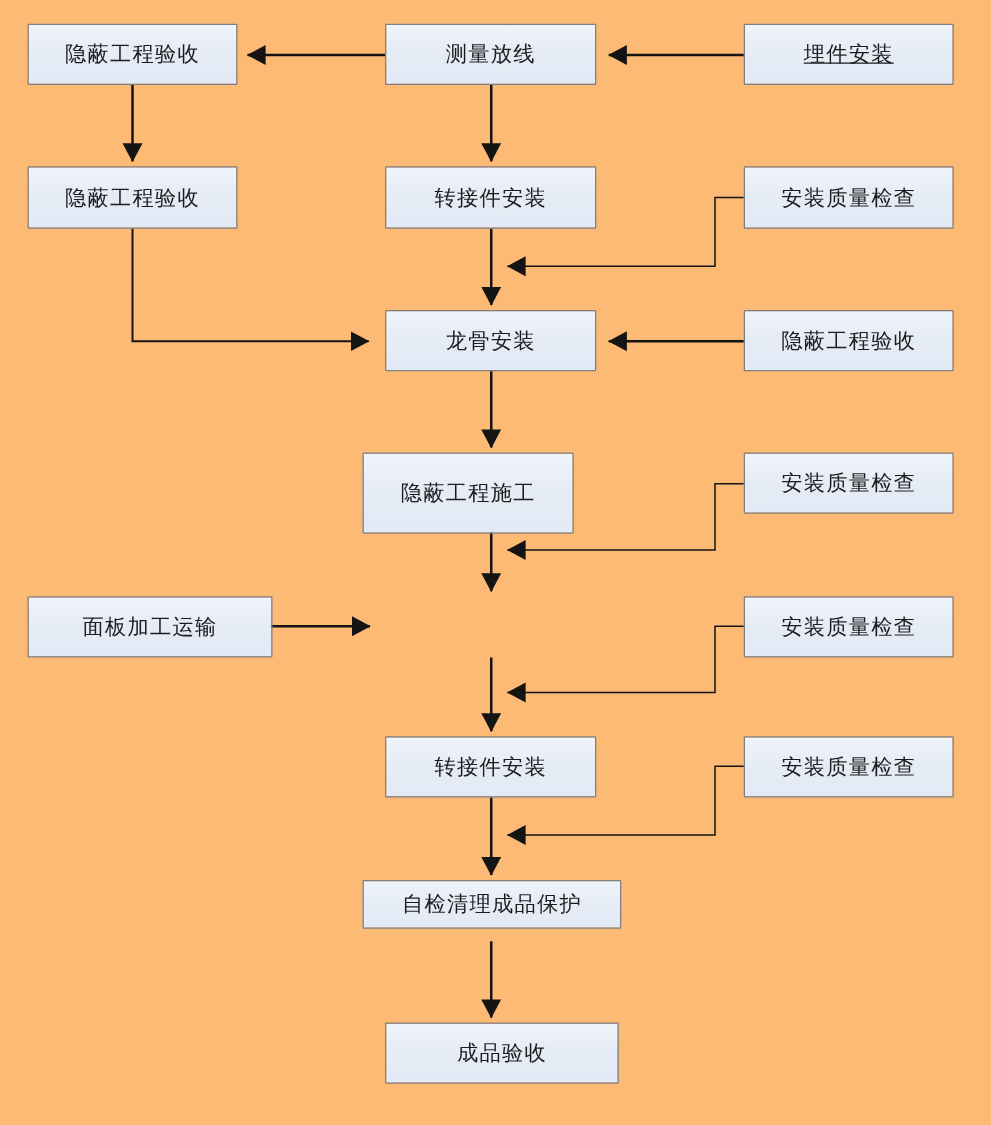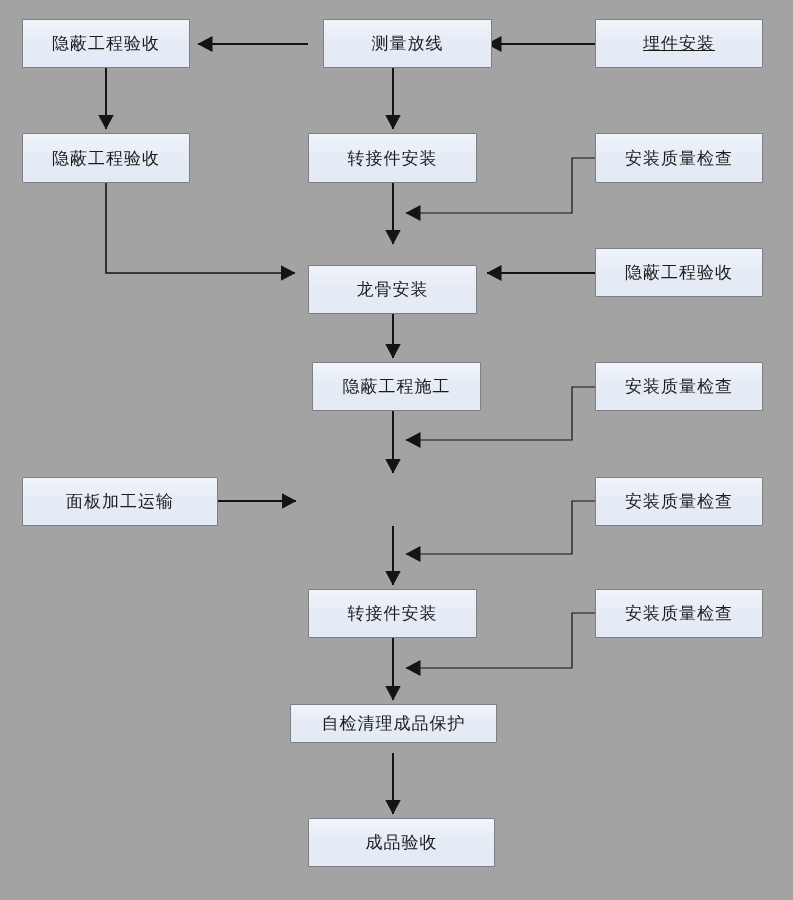--- a/index.html
+++ b/index.html
@@ -5,21 +5,21 @@
   html, body {
     margin: 0;
     padding: 0;
     background: #ffffff;
     font-family: "Liberation Sans", "DejaVu Sans", sans-serif;
   }
   .canvas {
     position: relative;
     width: 793px;
     height: 900px;
-    background: #a3a3a3;
+    background: #fdba74;
     overflow: hidden;
   }
   .arrow-layer {
     position: absolute;
     left: 0;
     top: 0;
     width: 793px;
     height: 900px;
     pointer-events: none;
   }
@@ -33,28 +33,28 @@
     border: 1.4px solid #7d7f84;
     border-radius: 1px;
     color: #1c1c1c;
     font-size: 17px;
     letter-spacing: 1px;
     white-space: nowrap;
     text-align: center;
   }
   
   .n0  { left: 22px;  top: 19px;  width: 168px; height: 49px; }
-  .n1  { left: 308px; top: 19px;  width: 169px; height: 49px; margin-left: 15px; }
+  .n1  { left: 308px; top: 19px;  width: 169px; height: 49px; }
   .n2  { left: 595px; top: 19px;  width: 168px; height: 49px; text-decoration: underline; }
   .n3  { left: 22px;  top: 133px; width: 168px; height: 50px; }
   .n4  { left: 308px; top: 133px; width: 169px; height: 50px; }
   .n5  { left: 595px; top: 133px; width: 168px; height: 50px; }
-  .n6  { left: 308px; top: 248px; width: 169px; height: 49px; margin-top: 17px; }
+  .n6  { left: 308px; top: 248px; width: 169px; height: 49px; }
   .n7  { left: 595px; top: 248px; width: 168px; height: 49px; }
-  .n8  { left: 312px; top: 362px; width: 169px; height: 49px; }
+  .n8  { left: 290px; top: 362px; width: 169px; height: 65px; }
   .n9  { left: 595px; top: 362px; width: 168px; height: 49px; }
   .n10 { left: 22px;  top: 477px; width: 196px; height: 49px; }
   .n11 { left: 308px; top: 477px; width: 169px; height: 49px; }
   .n12 { left: 595px; top: 477px; width: 168px; height: 49px; }
   .n13 { left: 308px; top: 589px; width: 169px; height: 49px; }
   .n14 { left: 595px; top: 589px; width: 168px; height: 49px; }
   .n15 { left: 290px; top: 704px; width: 207px; height: 39px; }
   .n16 { left: 308px; top: 818px; width: 187px; height: 49px; text-align: right; }
 </style>
 </head>

